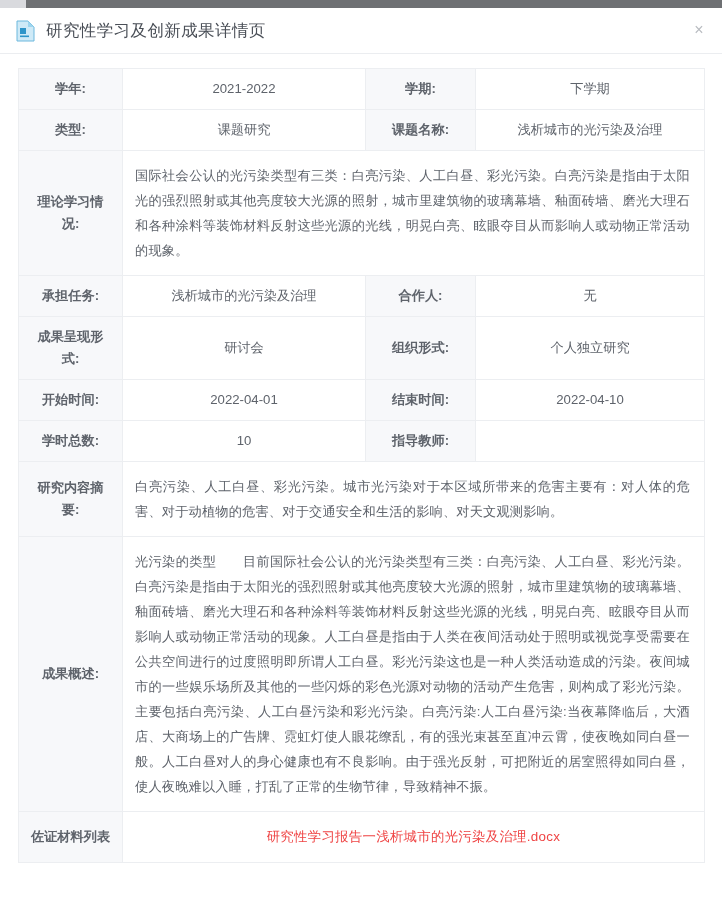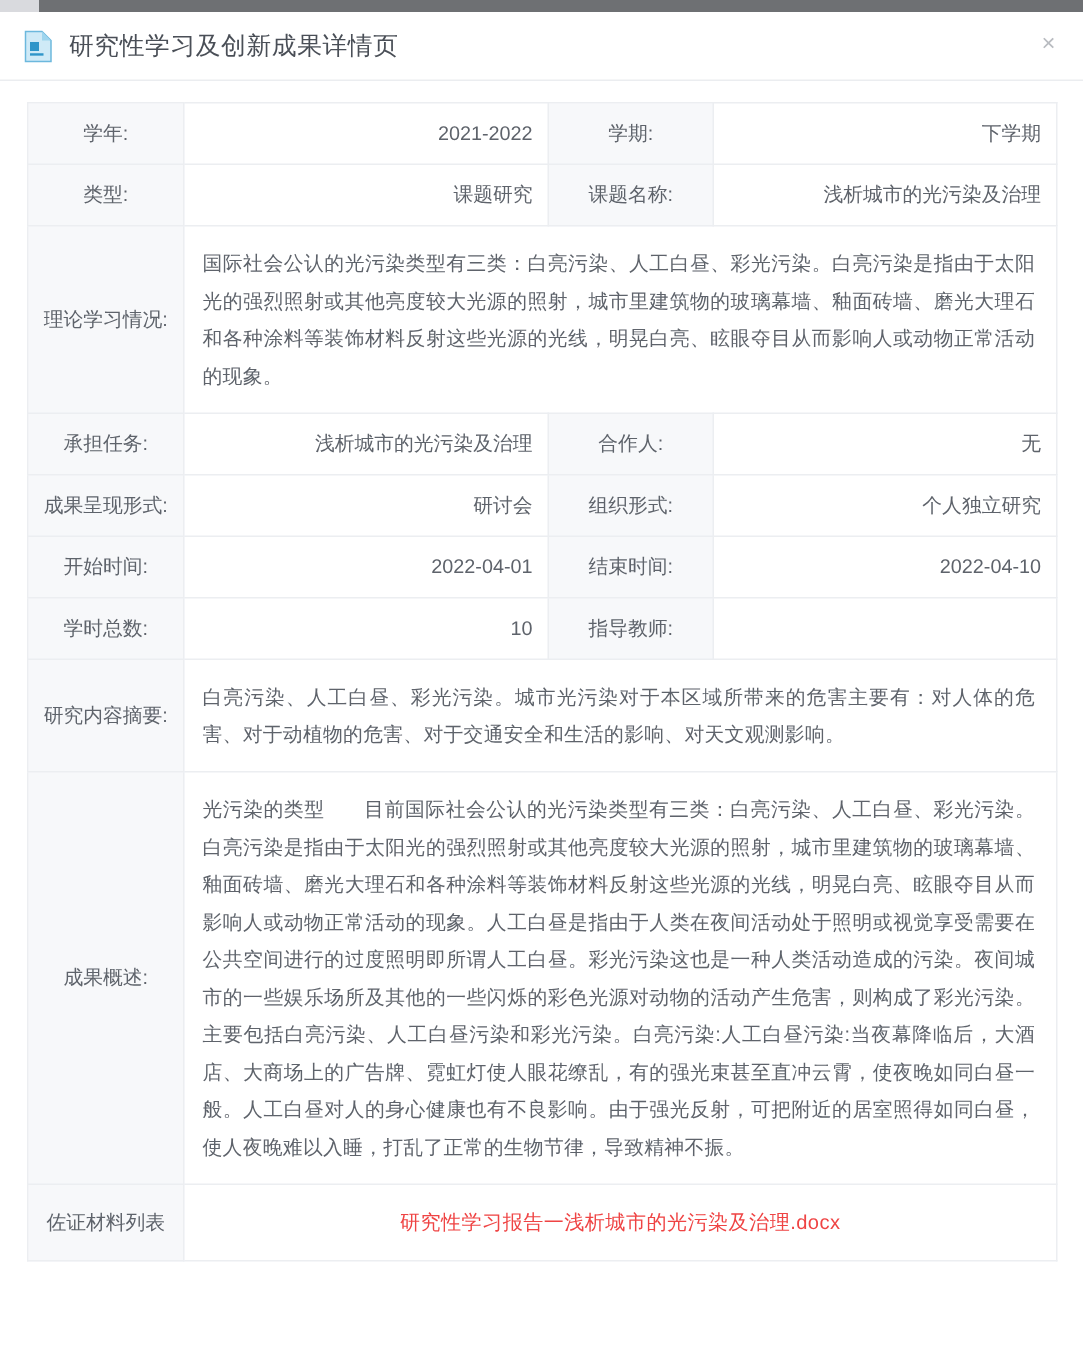--- a/index.html
+++ b/index.html
@@ -94,24 +94,25 @@
     border: 1px solid #eceef1;
     padding: 9px 10px;
     vertical-align: middle;
     box-sizing: border-box;
     color: #5e636b;
   }
   td.label {
     background: #f7f8fa;
     text-align: center;
     color: #5e636b;
+    font-weight: bold;
   }
   td.value {
     background: #ffffff;
-    text-align: right;
+    text-align: center;
   }
   td.value.text-block {
     text-align: justify;
     text-align-last: left;
     line-height: 25px;
     padding: 12px 14px 12px 12px;
     letter-spacing: 0.2px;
   }
   td.value.left {
     text-align: left;

